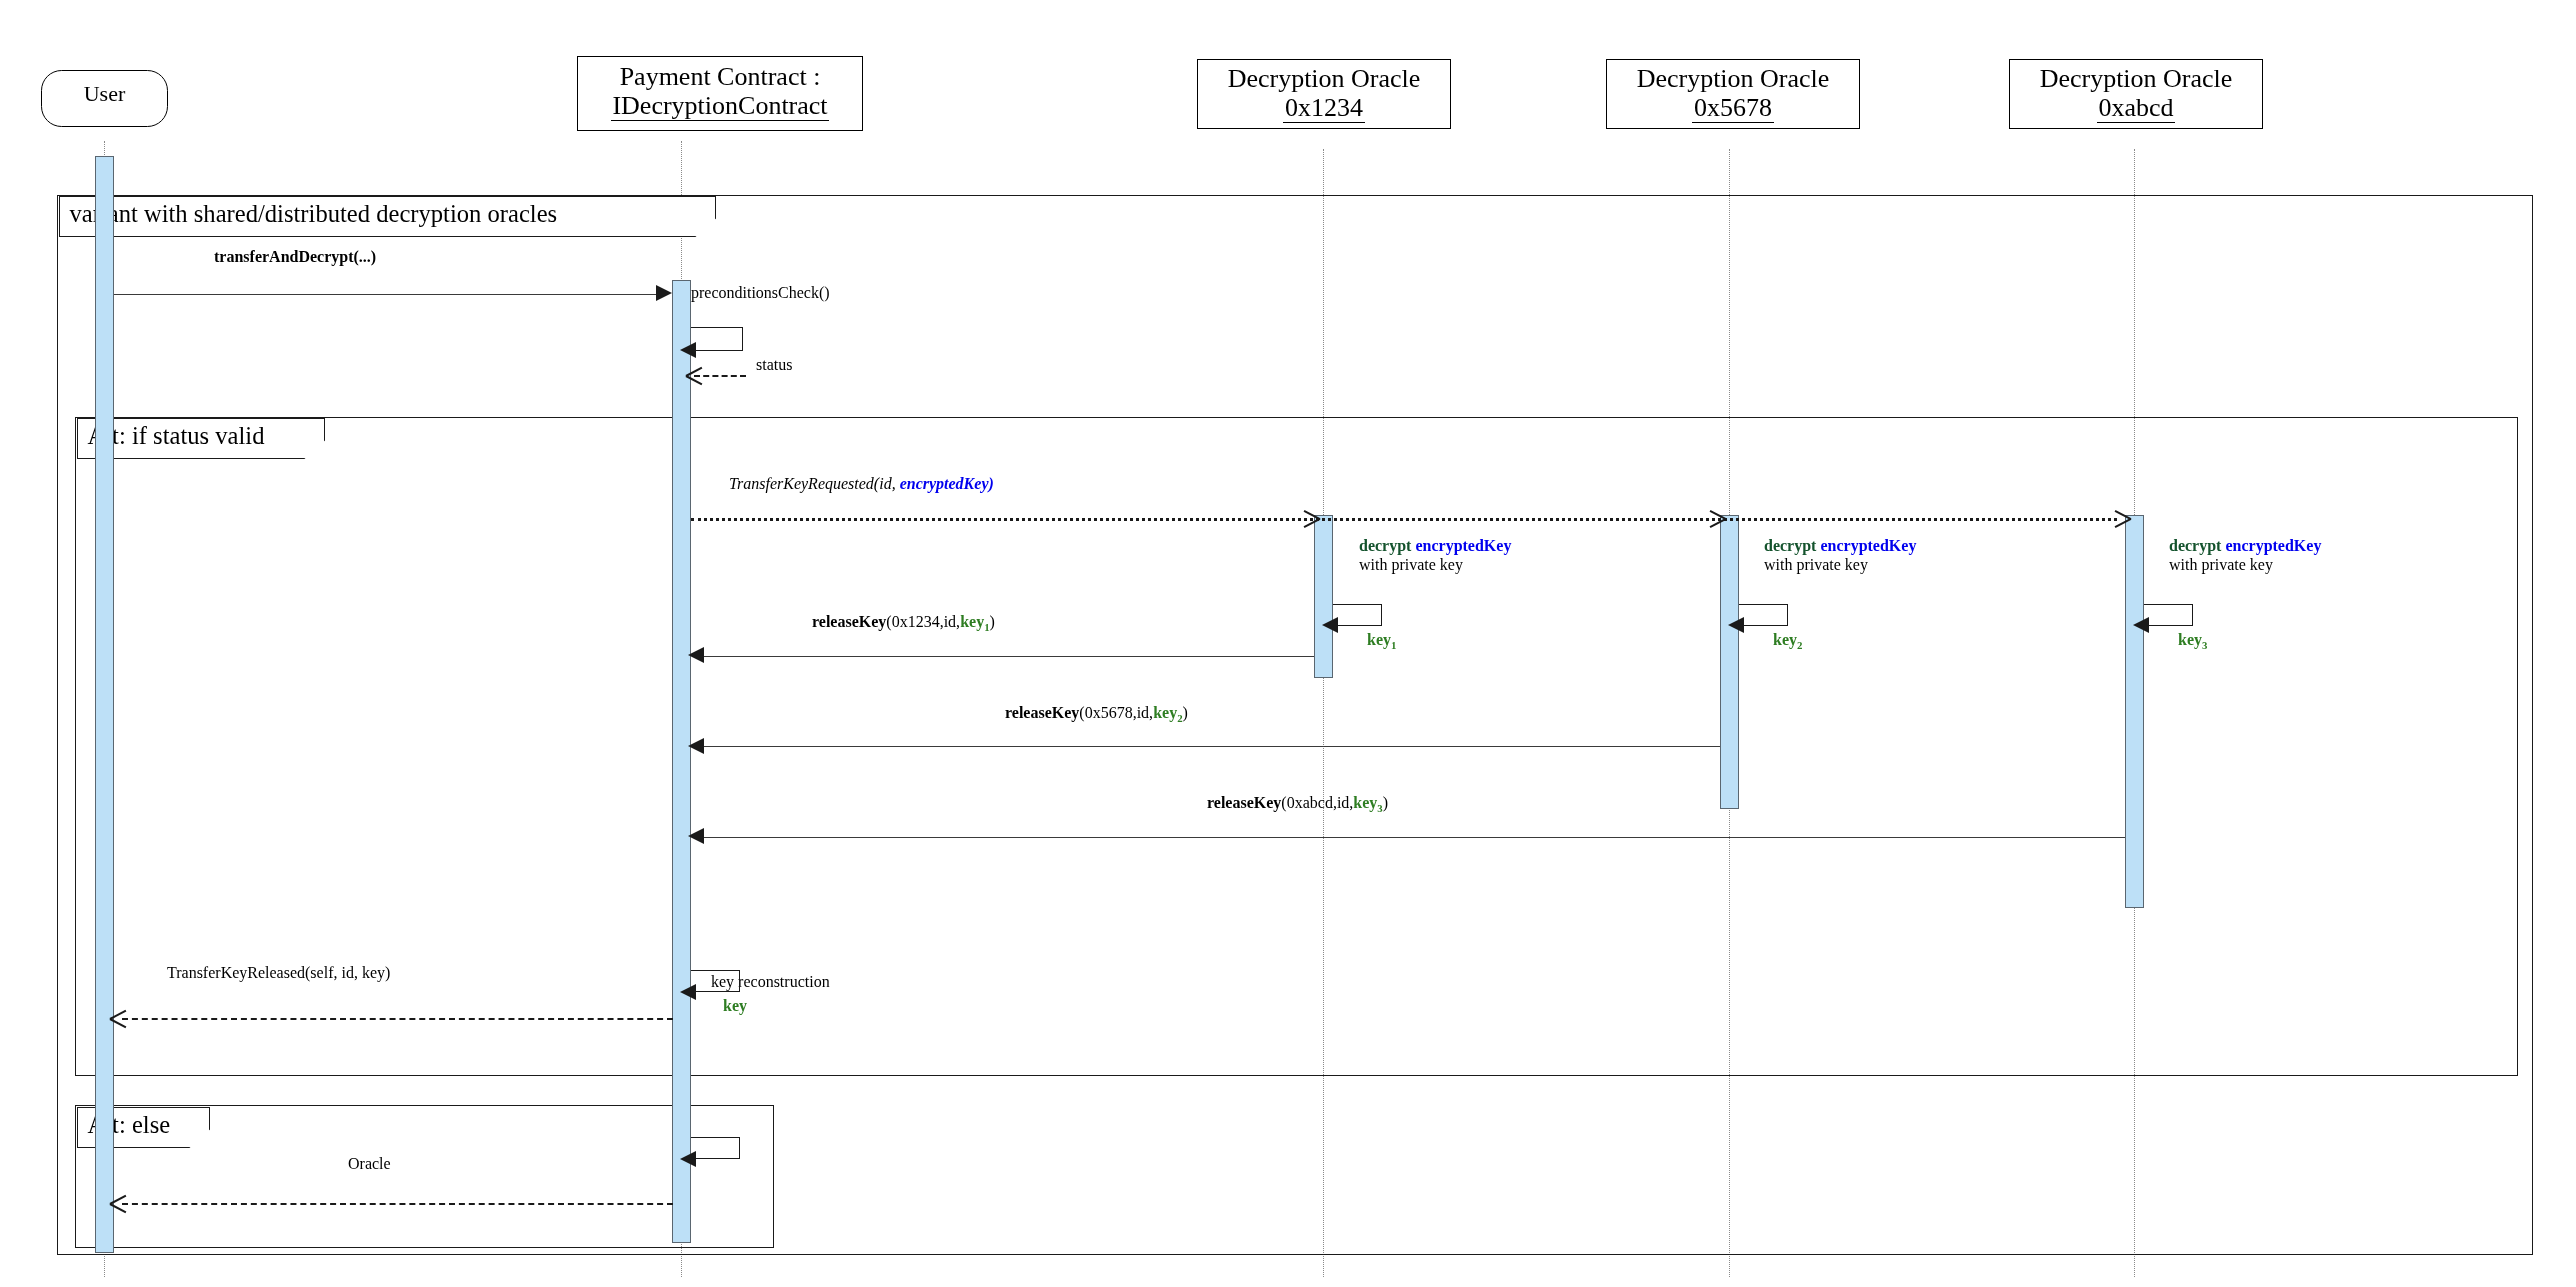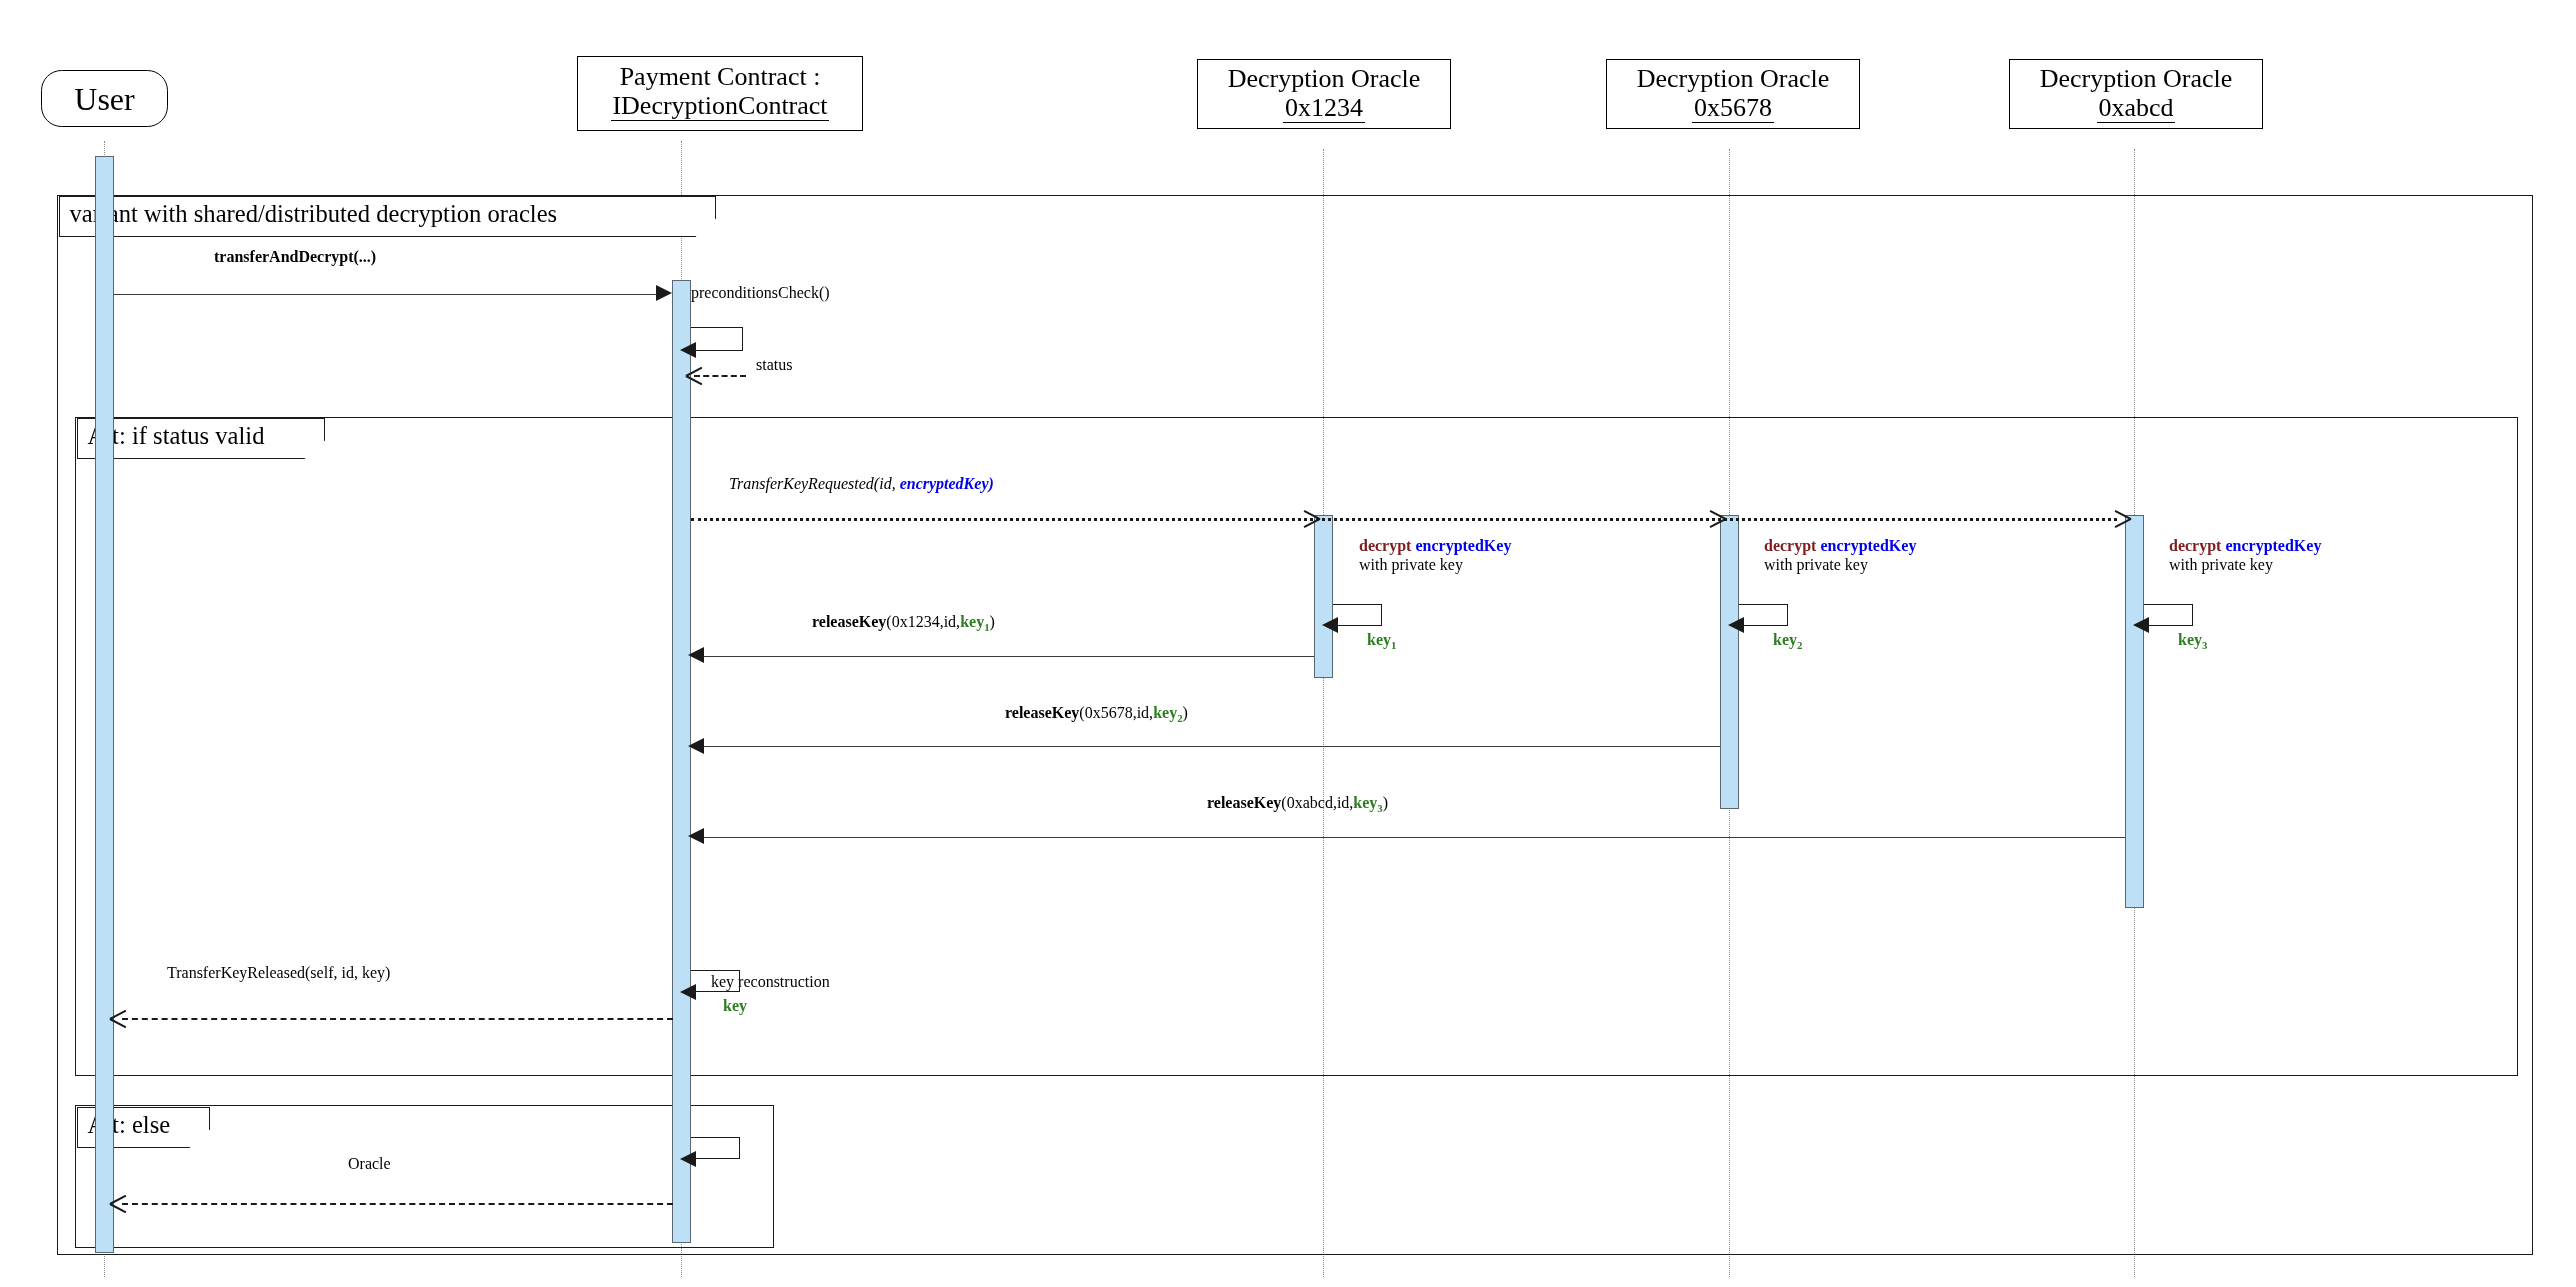--- a/index.html
+++ b/index.html
@@ -11,21 +11,21 @@
   
   .head{position:absolute;background:#ffffff;border:1.6px solid #000;
         box-sizing:border-box;text-align:center;line-height:1.12;
         font-size:26px;color:#000;}
   .head .shadow{position:absolute;left:4.8px;top:4.8px;right:-4.8px;bottom:-4.8px;
         background:#000;z-index:-1;}
   .head .ul{border-bottom:1.6px solid #000;display:inline-block;padding:0 1.6px;}
 
   .actor{position:absolute;background:#fff;border:1.6px solid #000;
          border-radius:20.6px;box-sizing:border-box;text-align:center;
-         font-size:32px;}
+         font-size:22px;}
   .actor .shadow{position:absolute;left:5.6px;top:5.6px;right:-5.6px;bottom:-5.6px;
          background:#000;border-radius:20.6px;z-index:-1;}
 
   
   .lifeline{position:absolute;width:0;border-left:1.6px dotted #8a8a8a;}
   
   .act{position:absolute;background:#BDE0F7;border:0.8px solid #5a6670;
        box-sizing:border-box;}
 
   
@@ -58,21 +58,21 @@
 
   
   .self{position:absolute;box-sizing:border-box;
         border:1.6px solid #1a1a1a;border-left:none;background:transparent;}
 
   .lbl{position:absolute;font-size:16px;color:#000;white-space:nowrap;line-height:1.16;}
   .lbl.b{font-weight:bold;}
   .lbl.i{font-style:italic;}
   .bold{font-weight:bold;}
   .blue{color:#0000ee;margin-top:8px;}
-  .red{color:#7f1d1d;}
+  .red{color:#14532d;}
   .green{color:#2e7d22;}
   sub{font-size:0.68em;}
 </style>
 </head>
 <body>
 
 <div id="canvas">
 
   <div class="lifeline" style="left:104px;top:141px;height:1136px;"></div>
   <div class="lifeline" style="left:681px;top:141px;height:1136px;"></div>

